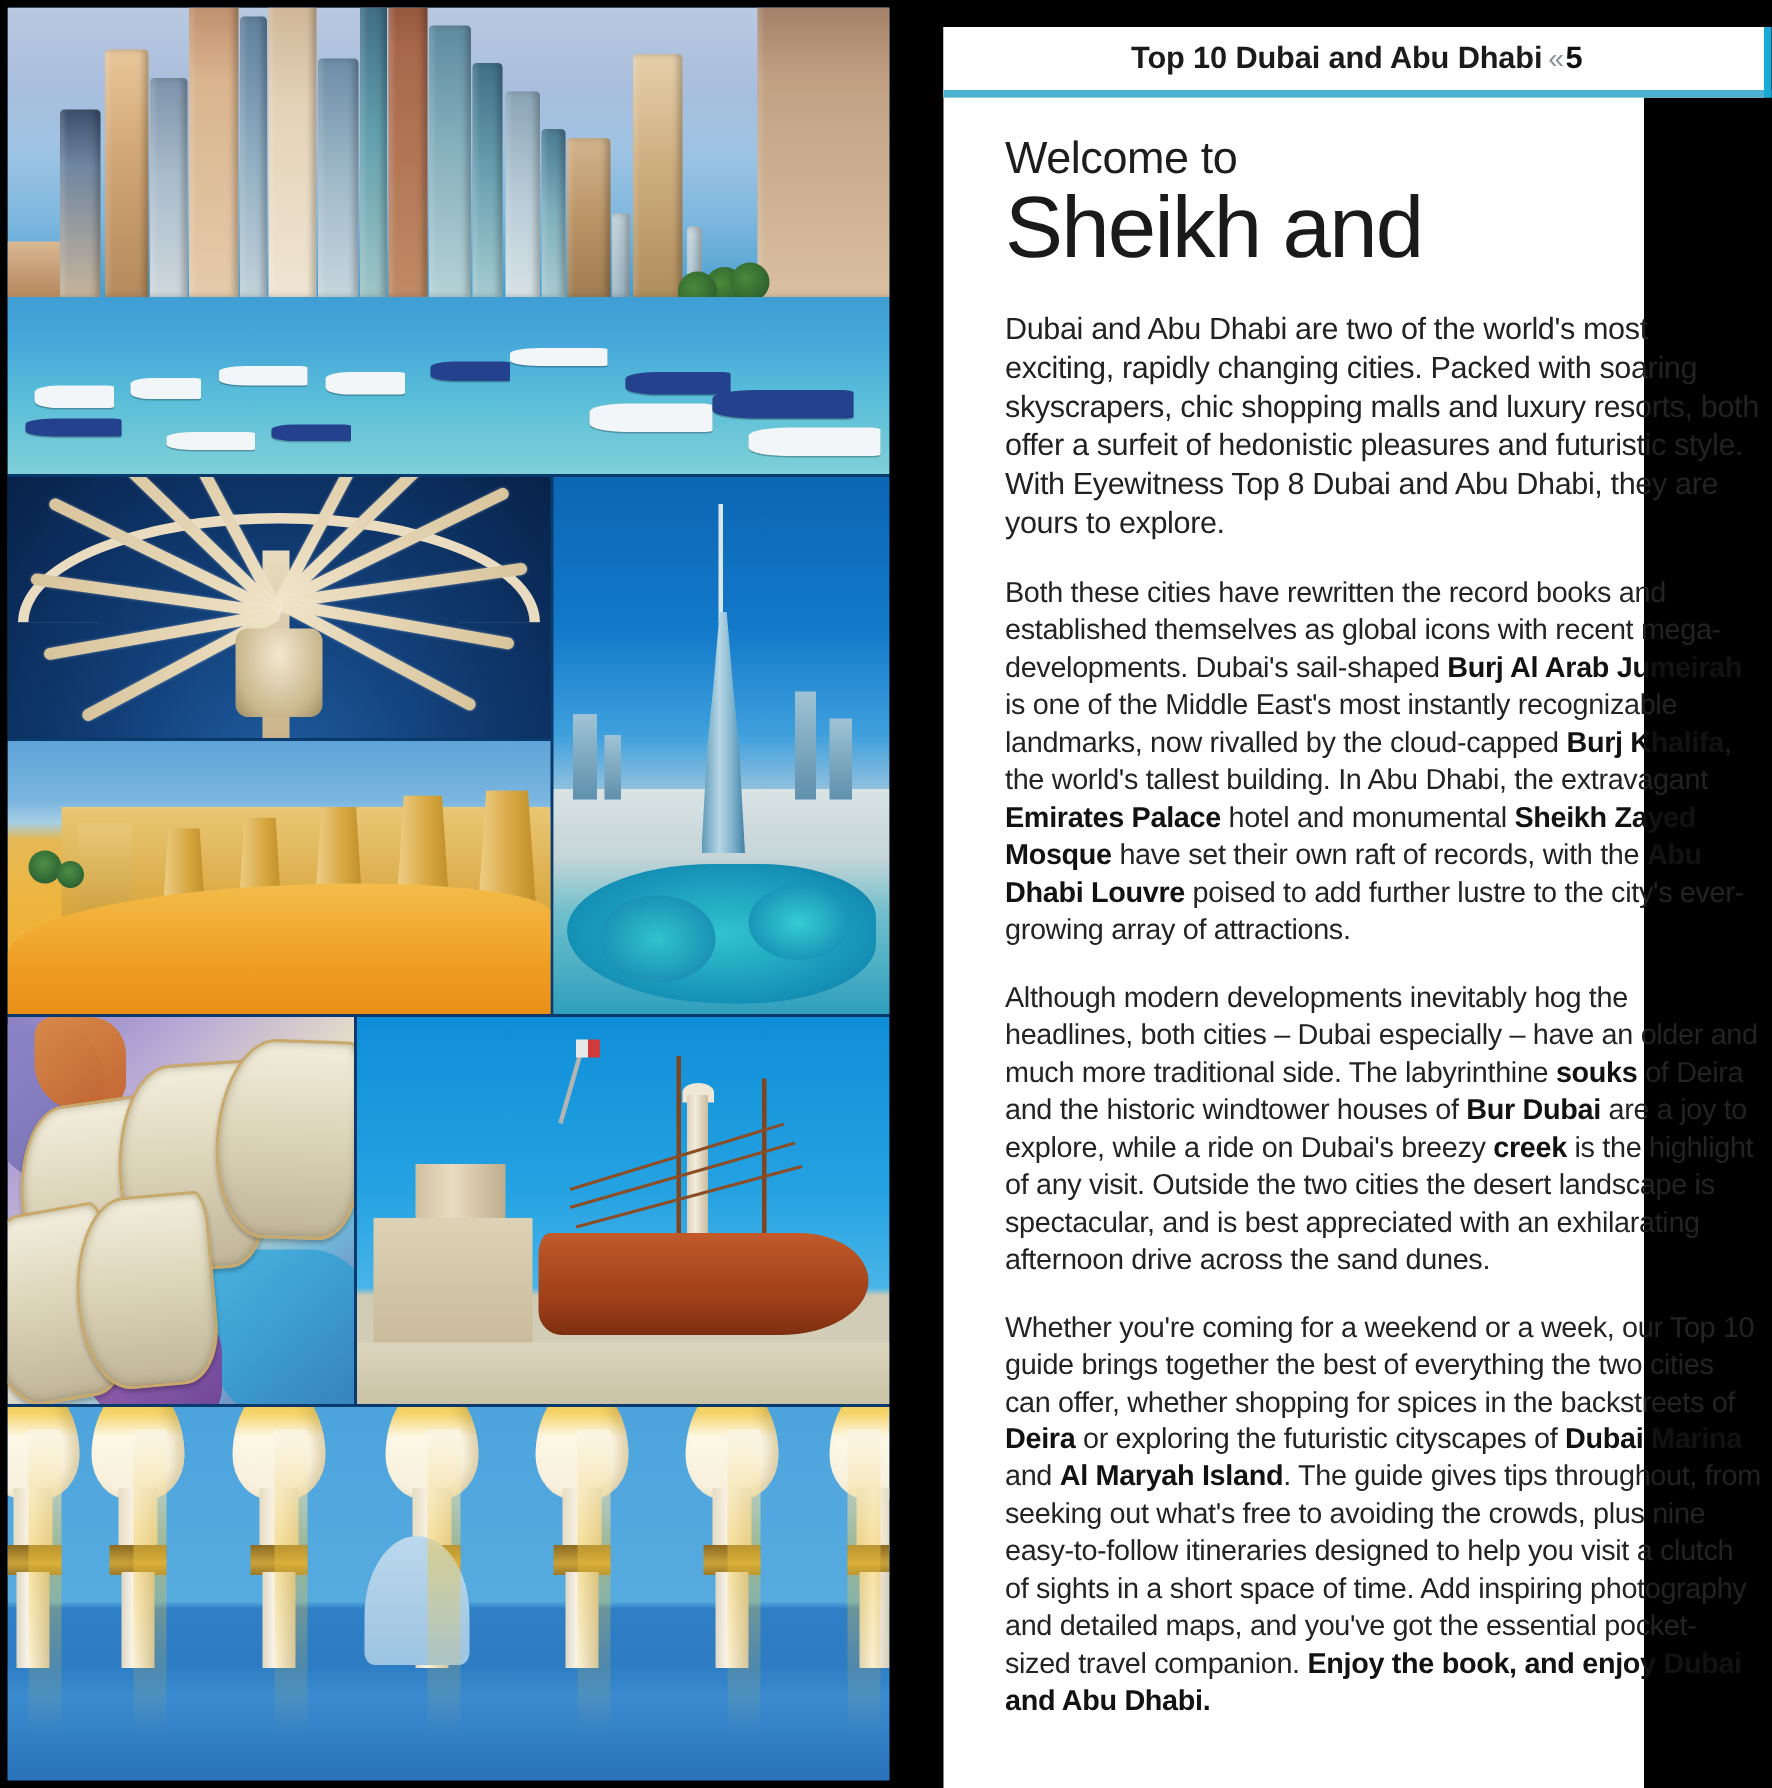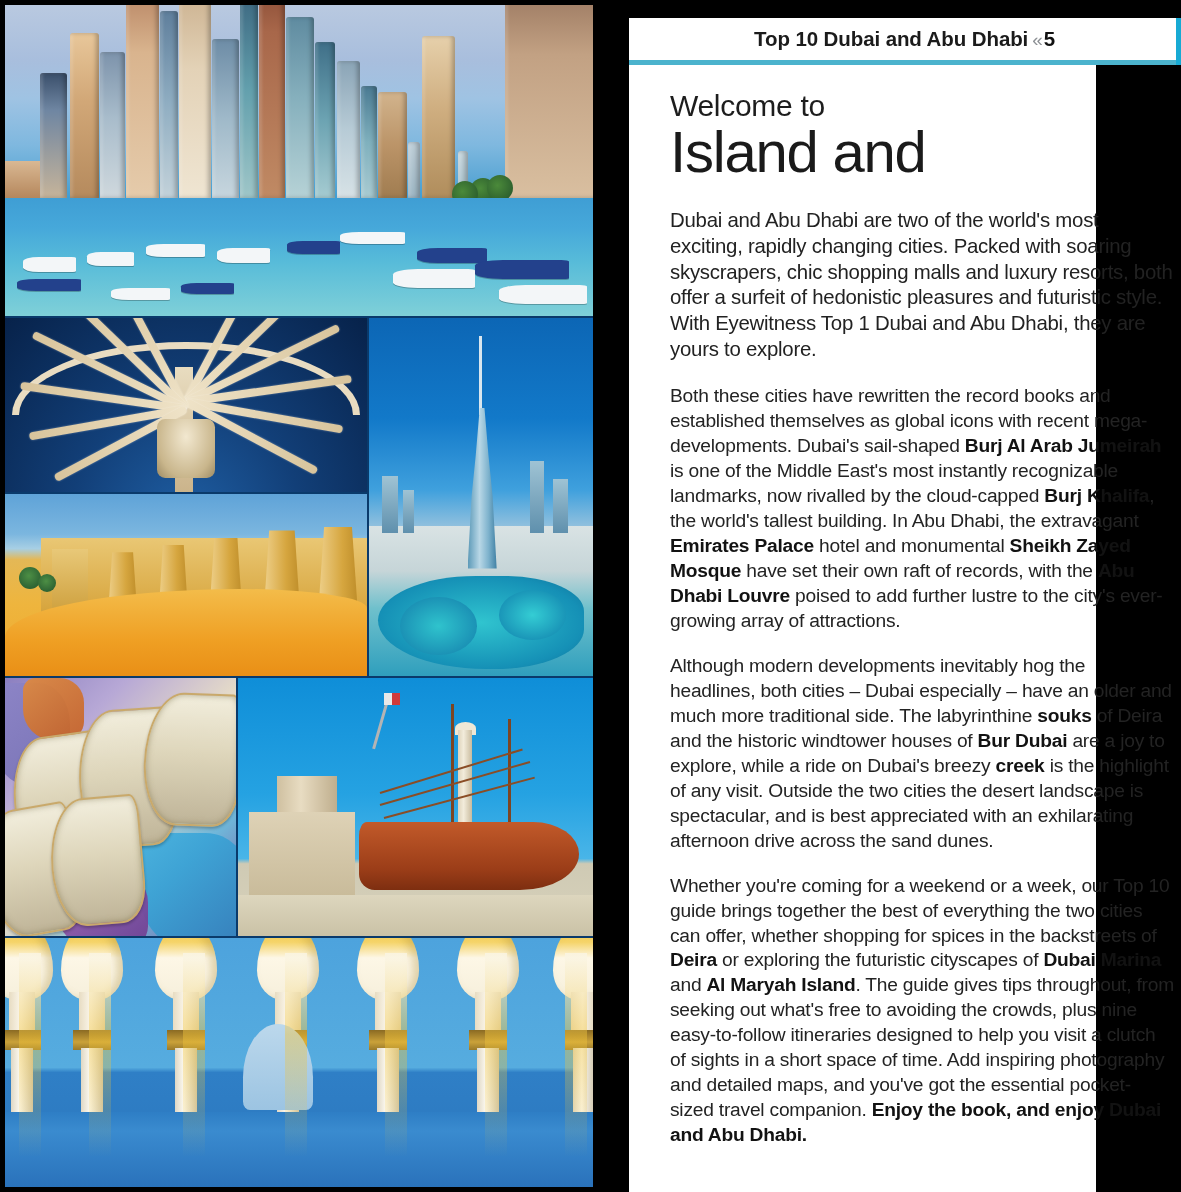--- a/index.html
+++ b/index.html
@@ -494,23 +494,23 @@
 
     <div id="header-rule-ext"></div>
     <div id="header-band"></div>
     <div id="corner-block"></div>
 
     <div id="running-head"><span>Top 10 Dubai and Abu Dhabi</span><span class="chev">«</span><span class="pnum">5</span></div>
 
     <div id="body">
 
       <div class="kicker">Welcome to</div>
-      <div class="bigtitle"><span>Island and</span><br></div>
-
-      <p class="lead">Dubai and Abu Dhabi are two of the world's most exciting, rapidly changing cities. Packed with soaring skyscrapers, chic shopping malls and luxury resorts, both offer a surfeit of hedonistic pleasures and futuristic style. With Eyewitness Top 1 Dubai and Abu Dhabi, they are yours to explore.</p>
+      <div class="bigtitle"><span>Sheikh and</span><br></div>
+
+      <p class="lead">Dubai and Abu Dhabi are two of the world's most exciting, rapidly changing cities. Packed with soaring skyscrapers, chic shopping malls and luxury resorts, both offer a surfeit of hedonistic pleasures and futuristic style. With Eyewitness Top 8 Dubai and Abu Dhabi, they are yours to explore.</p>
 
       <p class="body"><span>Both these cities have rewritten the record books and established themselves as global icons with recent mega-developments. Dubai's sail-shaped </span><b>Burj Al Arab Jumeirah</b><span> is one of the Middle East's most instantly recognizable landmarks, now rivalled by the cloud-capped </span><b>Burj Khalifa</b><span>, the world's tallest building. In Abu Dhabi, the extravagant </span><b>Emirates Palace</b><span> hotel and monumental </span><b>Sheikh Zayed Mosque</b><span> have set their own raft of records, with the </span><b>Abu Dhabi Louvre</b><span> poised to add further lustre to the city's ever-growing array of attractions.</span></p>
 
       <p class="body"><span>Although modern developments inevitably hog the headlines, both cities – Dubai especially – have an older and much more traditional side. The labyrinthine </span><b>souks</b><span> of Deira and the historic windtower houses of </span><b>Bur Dubai</b><span> are a joy to explore, while a ride on Dubai's breezy </span><b>creek</b><span> is the highlight of any visit. Outside the two cities the desert landscape is spectacular, and is best appreciated with an exhilarating afternoon drive across the sand dunes.</span></p>
 
       <p class="body"><span>Whether you're coming for a weekend or a week, our Top 10 guide brings together the best of everything the two cities can offer, whether shopping for spices in the backstreets of </span><b>Deira</b><span> or exploring the futuristic cityscapes of </span><b>Dubai Marina</b><span> and </span><b>Al Maryah Island</b><span>. The guide gives tips throughout, from seeking out what's free to avoiding the crowds, plus nine easy-to-follow itineraries designed to help you visit a clutch of sights in a short space of time. Add inspiring photography and detailed maps, and you've got the essential pocket-sized travel companion. </span><b>Enjoy the book, and enjoy Dubai and Abu Dhabi.</b></p>
 
     </div>
   </div>
 

